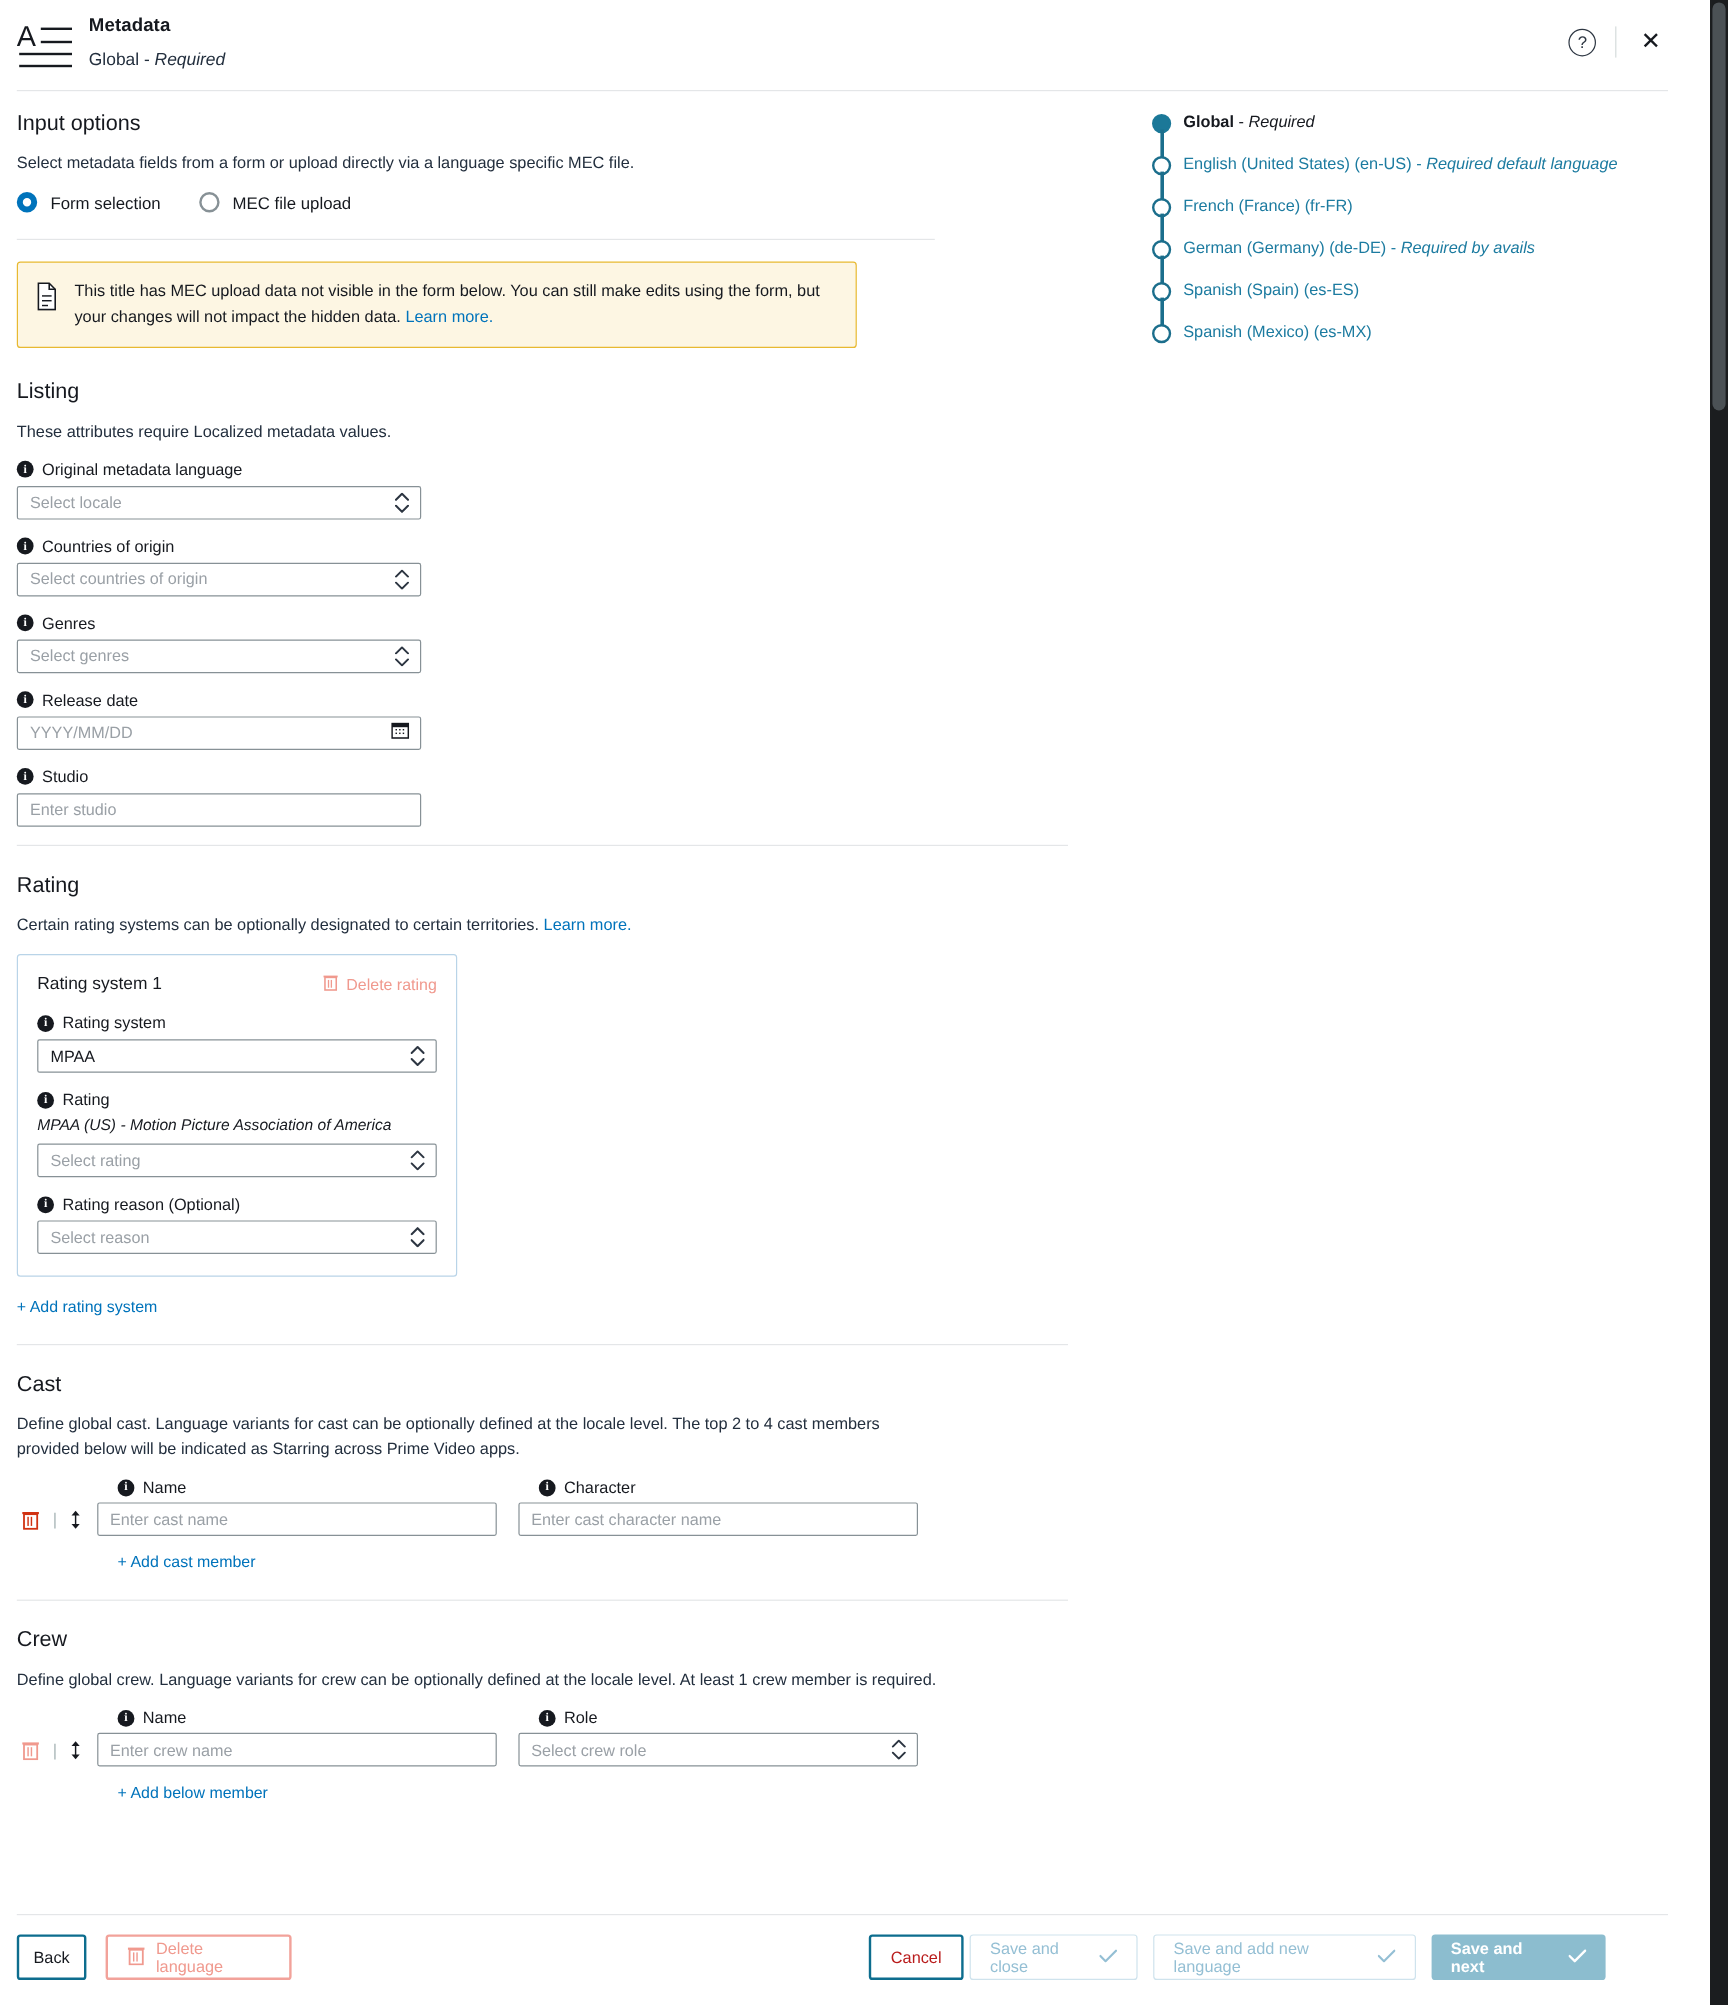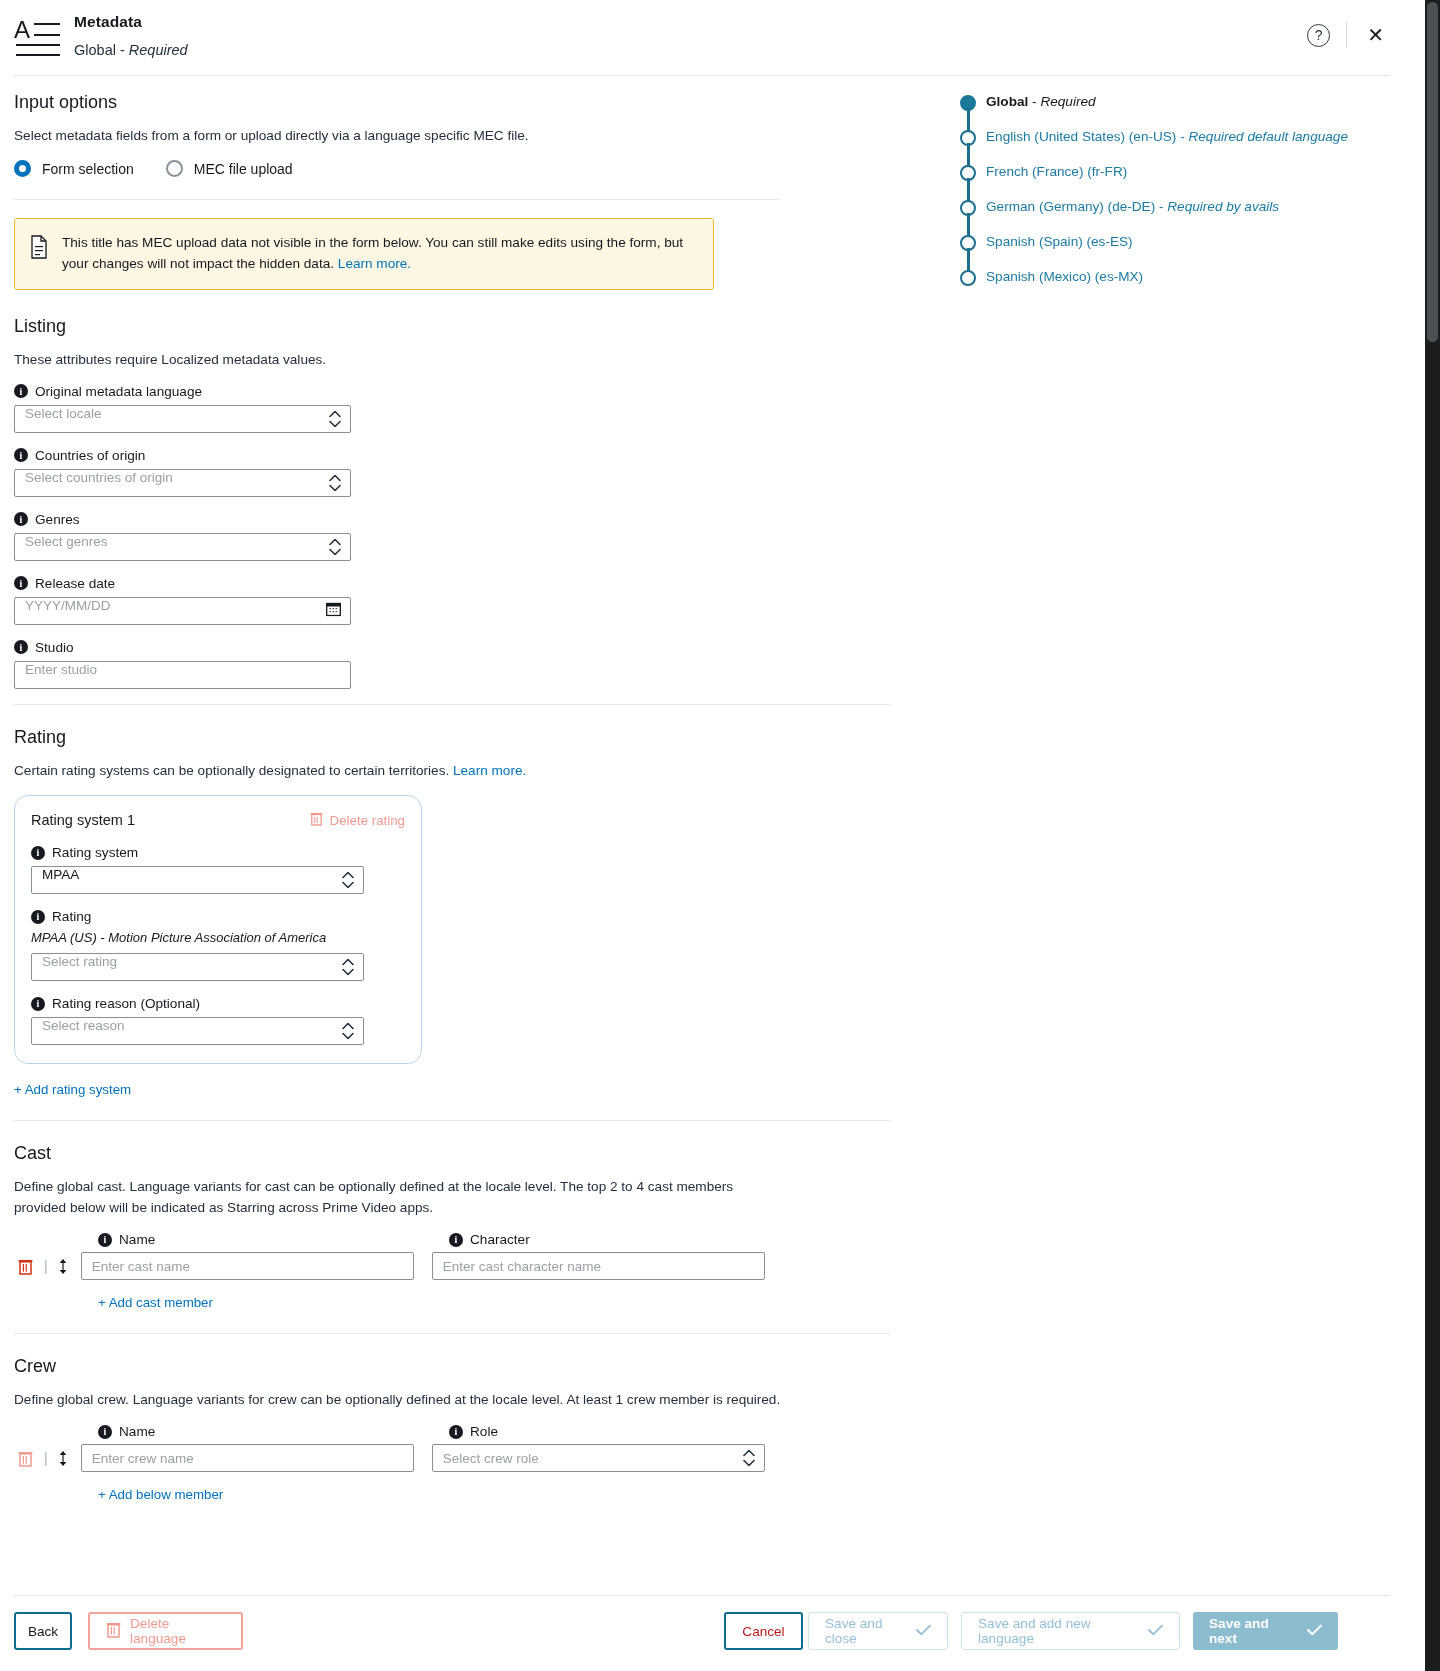--- a/index.html
+++ b/index.html
@@ -50,29 +50,29 @@
            border-radius:3px; padding:13px 16px 14px 14px; display:flex; gap:13px; }
   .alert-ico { flex:none; width:20px; height:24px; margin-top:3px;}
   .alert-txt { font-size:13.6px; line-height:1.55; color:#16191f; }
 
   
   .flabel { display:flex; align-items:center; gap:7px; font-size:13.6px; color:#16191f; margin:0 0 6px 0; }
   .i-ico { width:14px; height:14px; border-radius:50%; background:#16191f; color:#fff;
            font-size:10px; font-weight:bold; display:flex; align-items:center; justify-content:center;
            font-family:"Liberation Serif", serif; flex:none; cursor:pointer;}
   .ctl { position:relative; width:337px; height:28px; border:1px solid #879196; border-radius:2px;
-         background:#fff; display:flex; align-items:flex-start; padding:0 10px; margin-bottom:15px; cursor:text;}
+         background:#fff; display:flex; align-items:center; padding:0 10px; margin-bottom:15px; cursor:text;}
   .ctl .ph { font-size:13.5px; color:#9aa0a6; }
   .ctl .val { font-size:13.5px; color:#16191f; }
   .caret { position:absolute; right:9px; top:50%; transform:translateY(-50%); display:flex; flex-direction:column;
            gap:3px; cursor:pointer;}
   .cal-ico { position:absolute; right:9px; top:50%; transform:translateY(-50%); cursor:pointer;}
 
   
-  .rcard { width:408px; border:1px solid #b9d4e8; border-radius:14px; padding:15px 16px 18px 16px; margin-top:4px; }
+  .rcard { width:367px; border:1px solid #b9d4e8; border-radius:3px; padding:15px 16px 18px 16px; margin-top:4px; }
   .rcard-head { display:flex; align-items:center; justify-content:space-between; margin-bottom:16px;}
   .rcard-title { font-size:14.5px; color:#16191f; }
   .del-rating { display:flex; align-items:center; gap:7px; font-size:13.3px; color:#f0998e; cursor:pointer;}
   .rcard .ctl { width:333px; }
   .ital-note { font-size:13px; font-style:italic; color:#16191f; margin:0 0 8px 0; }
   .addlink { font-size:13.3px; color:#0073bb; cursor:pointer; display:inline-block; }
 
   
   .cc-head { display:flex; margin-left:84px; }
   .cc-head .flabel { margin-bottom:5px; }

